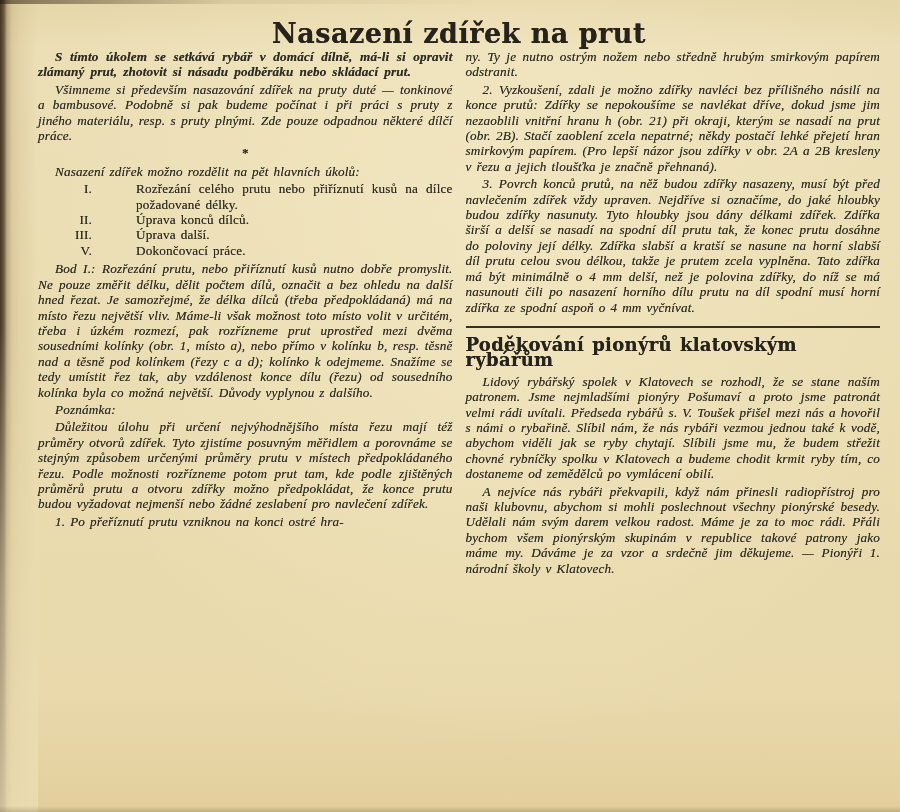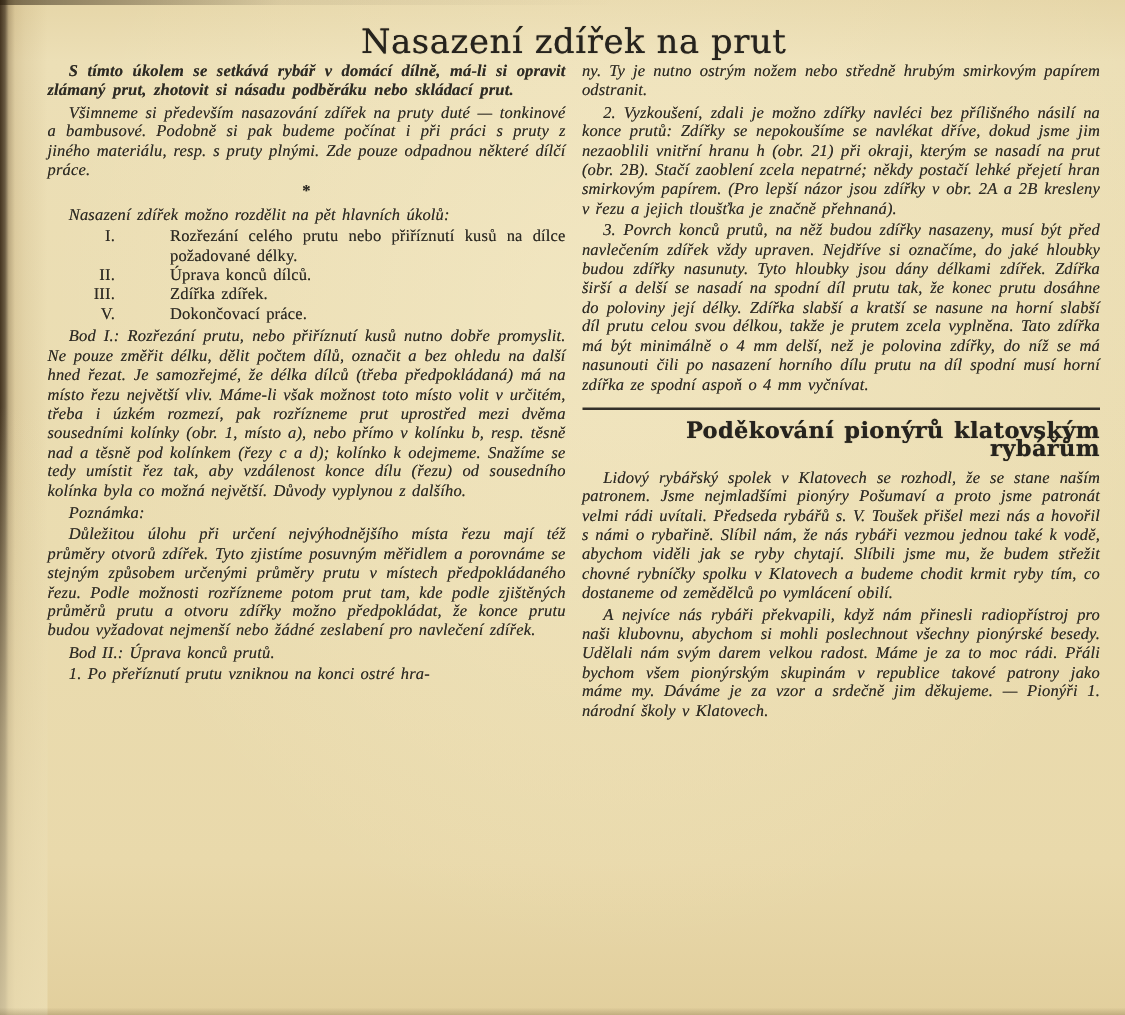--- a/index.html
+++ b/index.html
@@ -41,21 +41,21 @@
     background: linear-gradient(to top, rgba(95,75,40,0.25), rgba(95,75,40,0));
     pointer-events:none;
   }
 
   .content { position:absolute; left:38px; right:20px; top:12px; }
 
   .title {
     margin:6px 0 0;
     text-align:center;
     font-family:"DejaVu Serif", serif;
-    font-weight:normal;
+    font-weight:bold;
     font-size:27px;
     letter-spacing:0.5px;
     color:#26231d;
     text-shadow:0 0 0.6px rgba(38,35,29,0.8);
   }
   .author {
     text-align:center;
     font-style:italic;
     font-weight:bold;
     font-size:14px;
@@ -83,21 +83,21 @@
   .task .tnum { flex:0 0 54px; text-align:right; padding-right:8px; }
   .task .ttext { flex:1; text-align:justify;margin-left:36px; }
 
   .rule {
     border:none; height:0;
     border-top:2px solid #33302a;
     margin:11px 0 9px;
   }
   .title2 {
     margin:0 0 6px;
-    text-align:right;
+    text-align:left;
     font-family:"DejaVu Serif", serif;
     font-weight:bold;
     font-size:18px;
     letter-spacing:0.3px;
     color:#26231d;
     text-shadow:0 0 0.6px rgba(38,35,29,0.8);
   }
 </style>
 </head>
 <body>
@@ -123,32 +123,31 @@
           <li class="task">
             <span class="tnum">I.</span>
             <span class="ttext">Rozřezání celého prutu nebo přiříznutí kusů na dílce požadované délky.</span>
           </li>
           <li class="task">
             <span class="tnum">II.</span>
             <span class="ttext">Úprava konců dílců.</span>
           </li>
           <li class="task">
             <span class="tnum">III.</span>
-            <span class="ttext">Zdířka zdířek.</span>
+            <span class="ttext">Úprava další.</span>
           </li>
           <li class="task">
             <span class="tnum">V.</span>
             <span class="ttext">Dokončovací práce.</span>
           </li>
         </ol>
 
         <p>Bod I.: Rozřezání prutu, nebo přiříznutí kusů nutno dobře promyslit. Ne pouze změřit délku, dělit počtem dílů, označit a bez ohledu na další hned řezat. Je samozřejmé, že délka dílců (třeba předpokládaná) má na místo řezu největší vliv. Máme-li však možnost toto místo volit v určitém, třeba i úzkém rozmezí, pak rozřízneme prut uprostřed mezi dvěma sousedními kolínky (obr. 1, místo a), nebo přímo v kolínku b, resp. těsně nad a těsně pod kolínkem (řezy c a d); kolínko k odejmeme. Snažíme se tedy umístit řez tak, aby vzdálenost konce dílu (řezu) od sousedního kolínka byla co možná největší. Důvody vyplynou z dalšího.</p>
         <p>Poznámka:</p>
         <p>Důležitou úlohu při určení nejvýhodnějšího místa řezu mají též průměry otvorů zdířek. Tyto zjistíme posuvným měřidlem a porovnáme se stejným způsobem určenými průměry prutu v místech předpokládaného řezu. Podle možnosti rozřízneme potom prut tam, kde podle zjištěných průměrů prutu a otvoru zdířky možno předpokládat, že konce prutu budou vyžadovat nejmenší nebo žádné zeslabení pro navlečení zdířek.</p>
-        <p>Bod II.: Úprava konců prutů.</p>
         <p>1. Po přeříznutí prutu vzniknou na konci ostré hra-</p>
       </div>
 
       <div class="col">
         <p class="noindent">ny. Ty je nutno ostrým nožem nebo středně hrubým smirkovým papírem odstranit.</p>
         <p>2. Vyzkoušení, zdali je možno zdířky navléci bez přílišného násilí na konce prutů: Zdířky se nepokoušíme se navlékat dříve, dokud jsme jim nezaoblili vnitřní hranu h (obr. 21) při okraji, kterým se nasadí na prut (obr. 2B). Stačí zaoblení zcela nepatrné; někdy postačí lehké přejetí hran smirkovým papírem. (Pro lepší názor jsou zdířky v obr. 2A a 2B kresleny v řezu a jejich tloušťka je značně přehnaná).</p>
         <p>3. Povrch konců prutů, na něž budou zdířky nasazeny, musí být před navlečením zdířek vždy upraven. Nejdříve si označíme, do jaké hloubky budou zdířky nasunuty. Tyto hloubky jsou dány délkami zdířek. Zdířka širší a delší se nasadí na spodní díl prutu tak, že konec prutu dosáhne do poloviny její délky. Zdířka slabší a kratší se nasune na horní slabší díl prutu celou svou délkou, takže je prutem zcela vyplněna. Tato zdířka má být minimálně o 4 mm delší, než je polovina zdířky, do níž se má nasunouti čili po nasazení horního dílu prutu na díl spodní musí horní zdířka ze spodní aspoň o 4 mm vyčnívat.</p>
 
         <hr class="rule">
 

